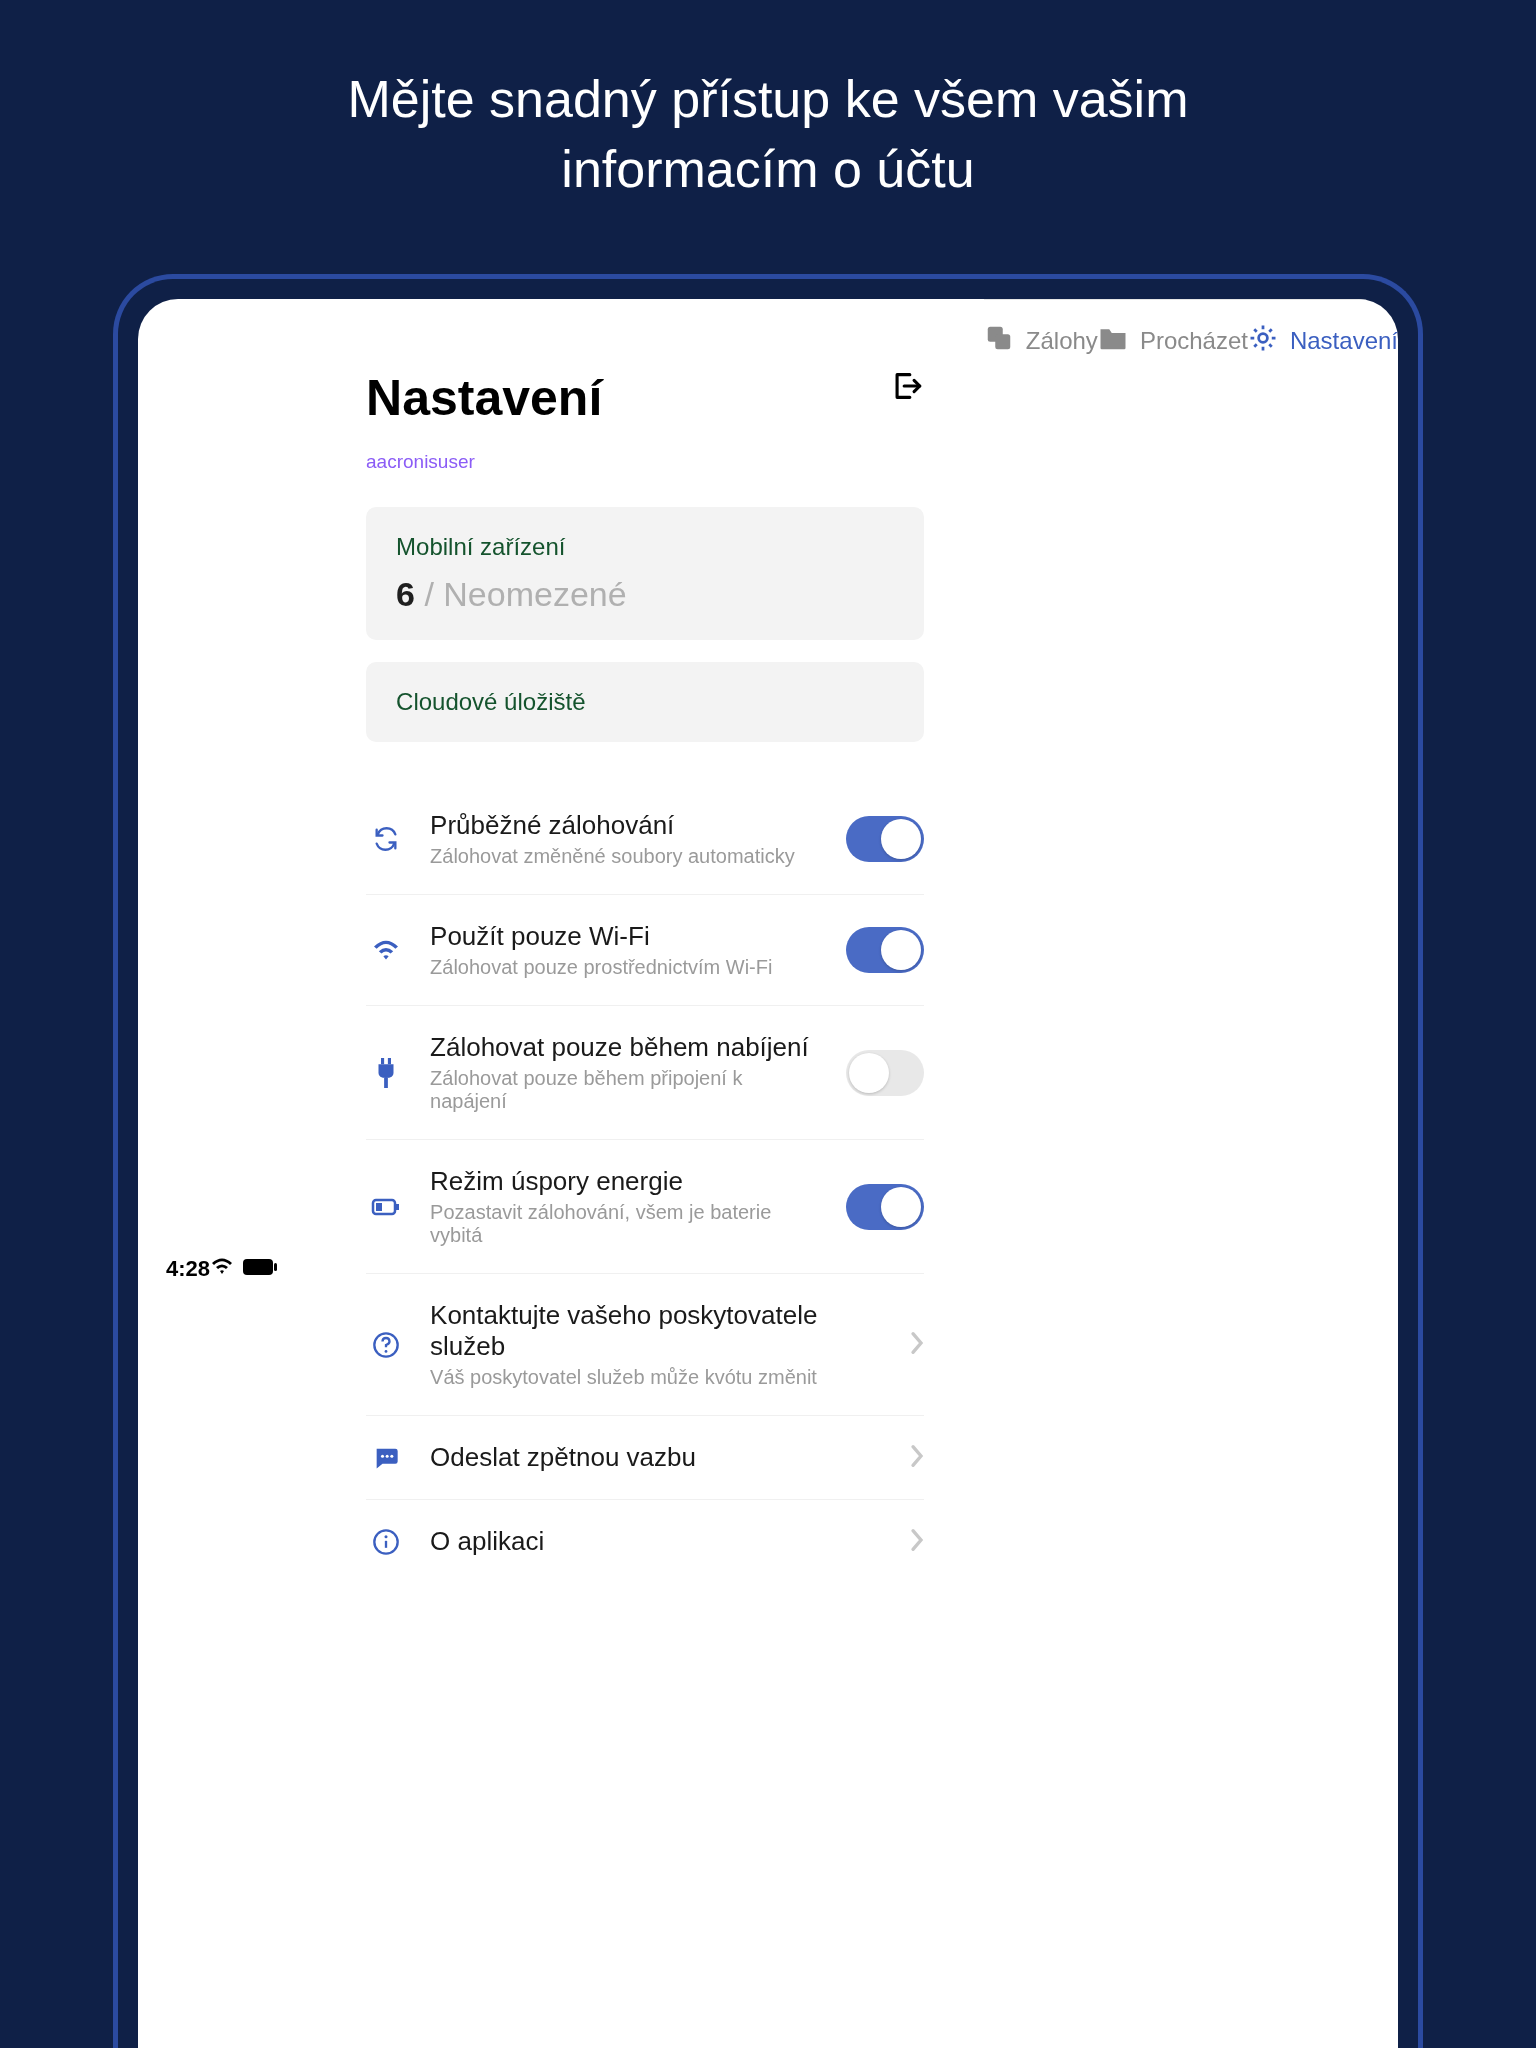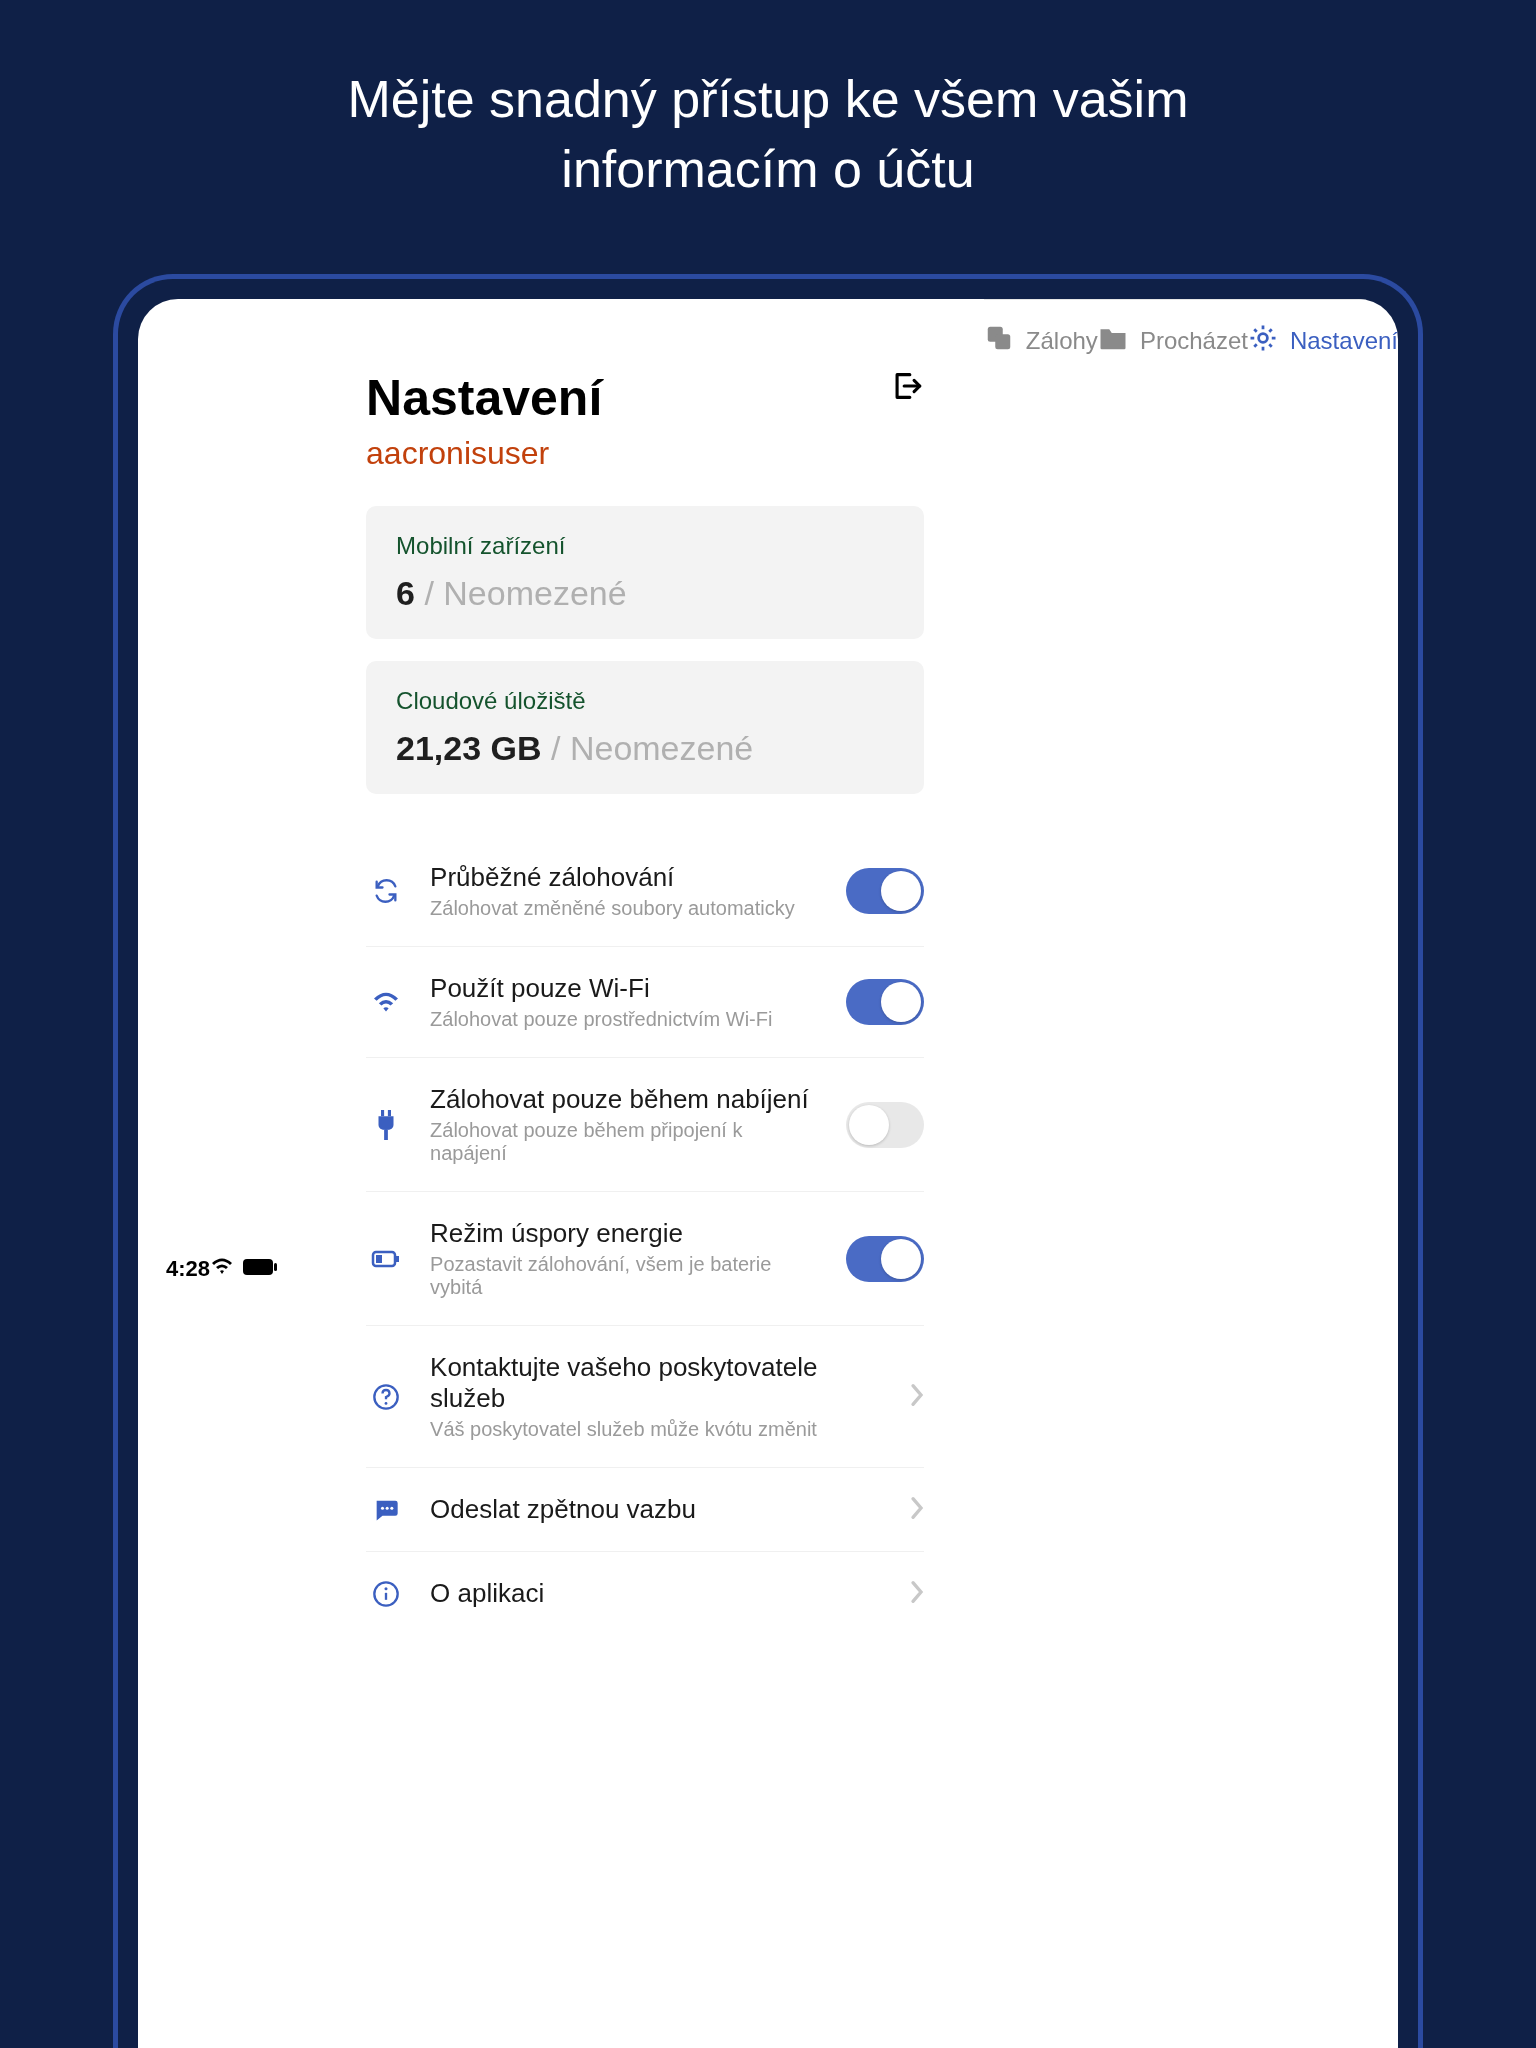--- a/index.html
+++ b/index.html
@@ -57,23 +57,23 @@
     display: flex;
     justify-content: space-between;
     align-items: flex-start;
   }
   .page-title {
     font-size: 50px;
     font-weight: 700;
     color: #000;
   }
   .username {
-    color: #c2410c;
-    font-size: 32px;
-    margin-top: 8px;
+    color: #8b5cf6;
+    font-size: 19px;
+    margin-top: 24px;
   }
   .logout-icon svg { display:block; }
   .card {
     background: #f3f3f3;
     border-radius: 10px;
     padding: 26px 30px;
     margin-top: 34px;
   }
   .card + .card { margin-top: 22px; }
   .card-label {
@@ -205,23 +205,20 @@
 
       <div class="card">
         <div class="card-label">Mobilní zařízení</div>
         <div class="card-value">
           <span>6</span><span class="muted"><span> / </span><span>Neomezené</span></span>
         </div>
       </div>
 
       <div class="card">
         <div class="card-label">Cloudové úložiště</div>
-        <div class="card-value">
-          <span>21,23 GB</span><span class="muted"><span> / </span><span>Neomezené</span></span>
-        </div>
       </div>
 
       <div class="settings-list">
 
         <div class="setting-row">
           <div class="setting-icon">
             <svg width="28" height="28" viewBox="0 0 24 24" fill="none" stroke="#3b5fc0" stroke-width="2" stroke-linecap="round">
                 <path d="M20 8 A8 8 0 0 0 5 8"></path>
                 <path d="M4 16 A8 8 0 0 0 19 16"></path>
                 <polyline points="4 4 4 9 9 9" fill="none"></polyline>

